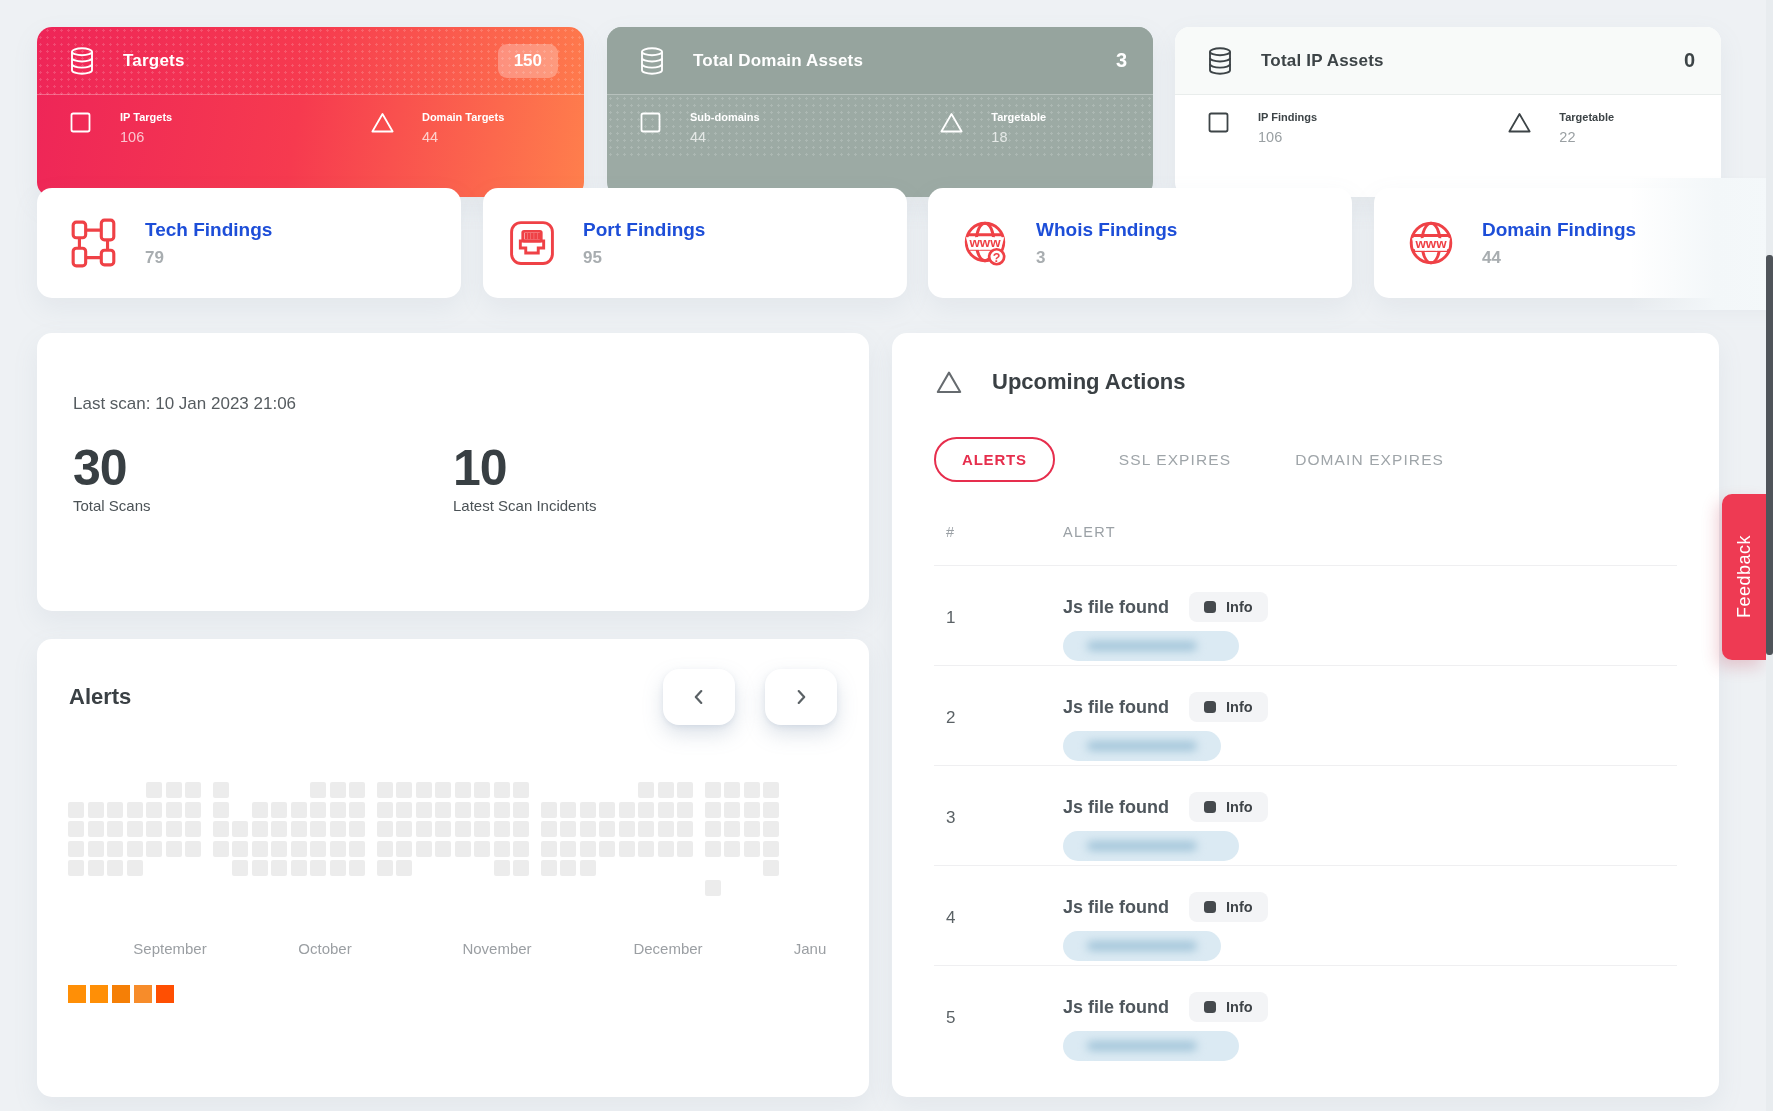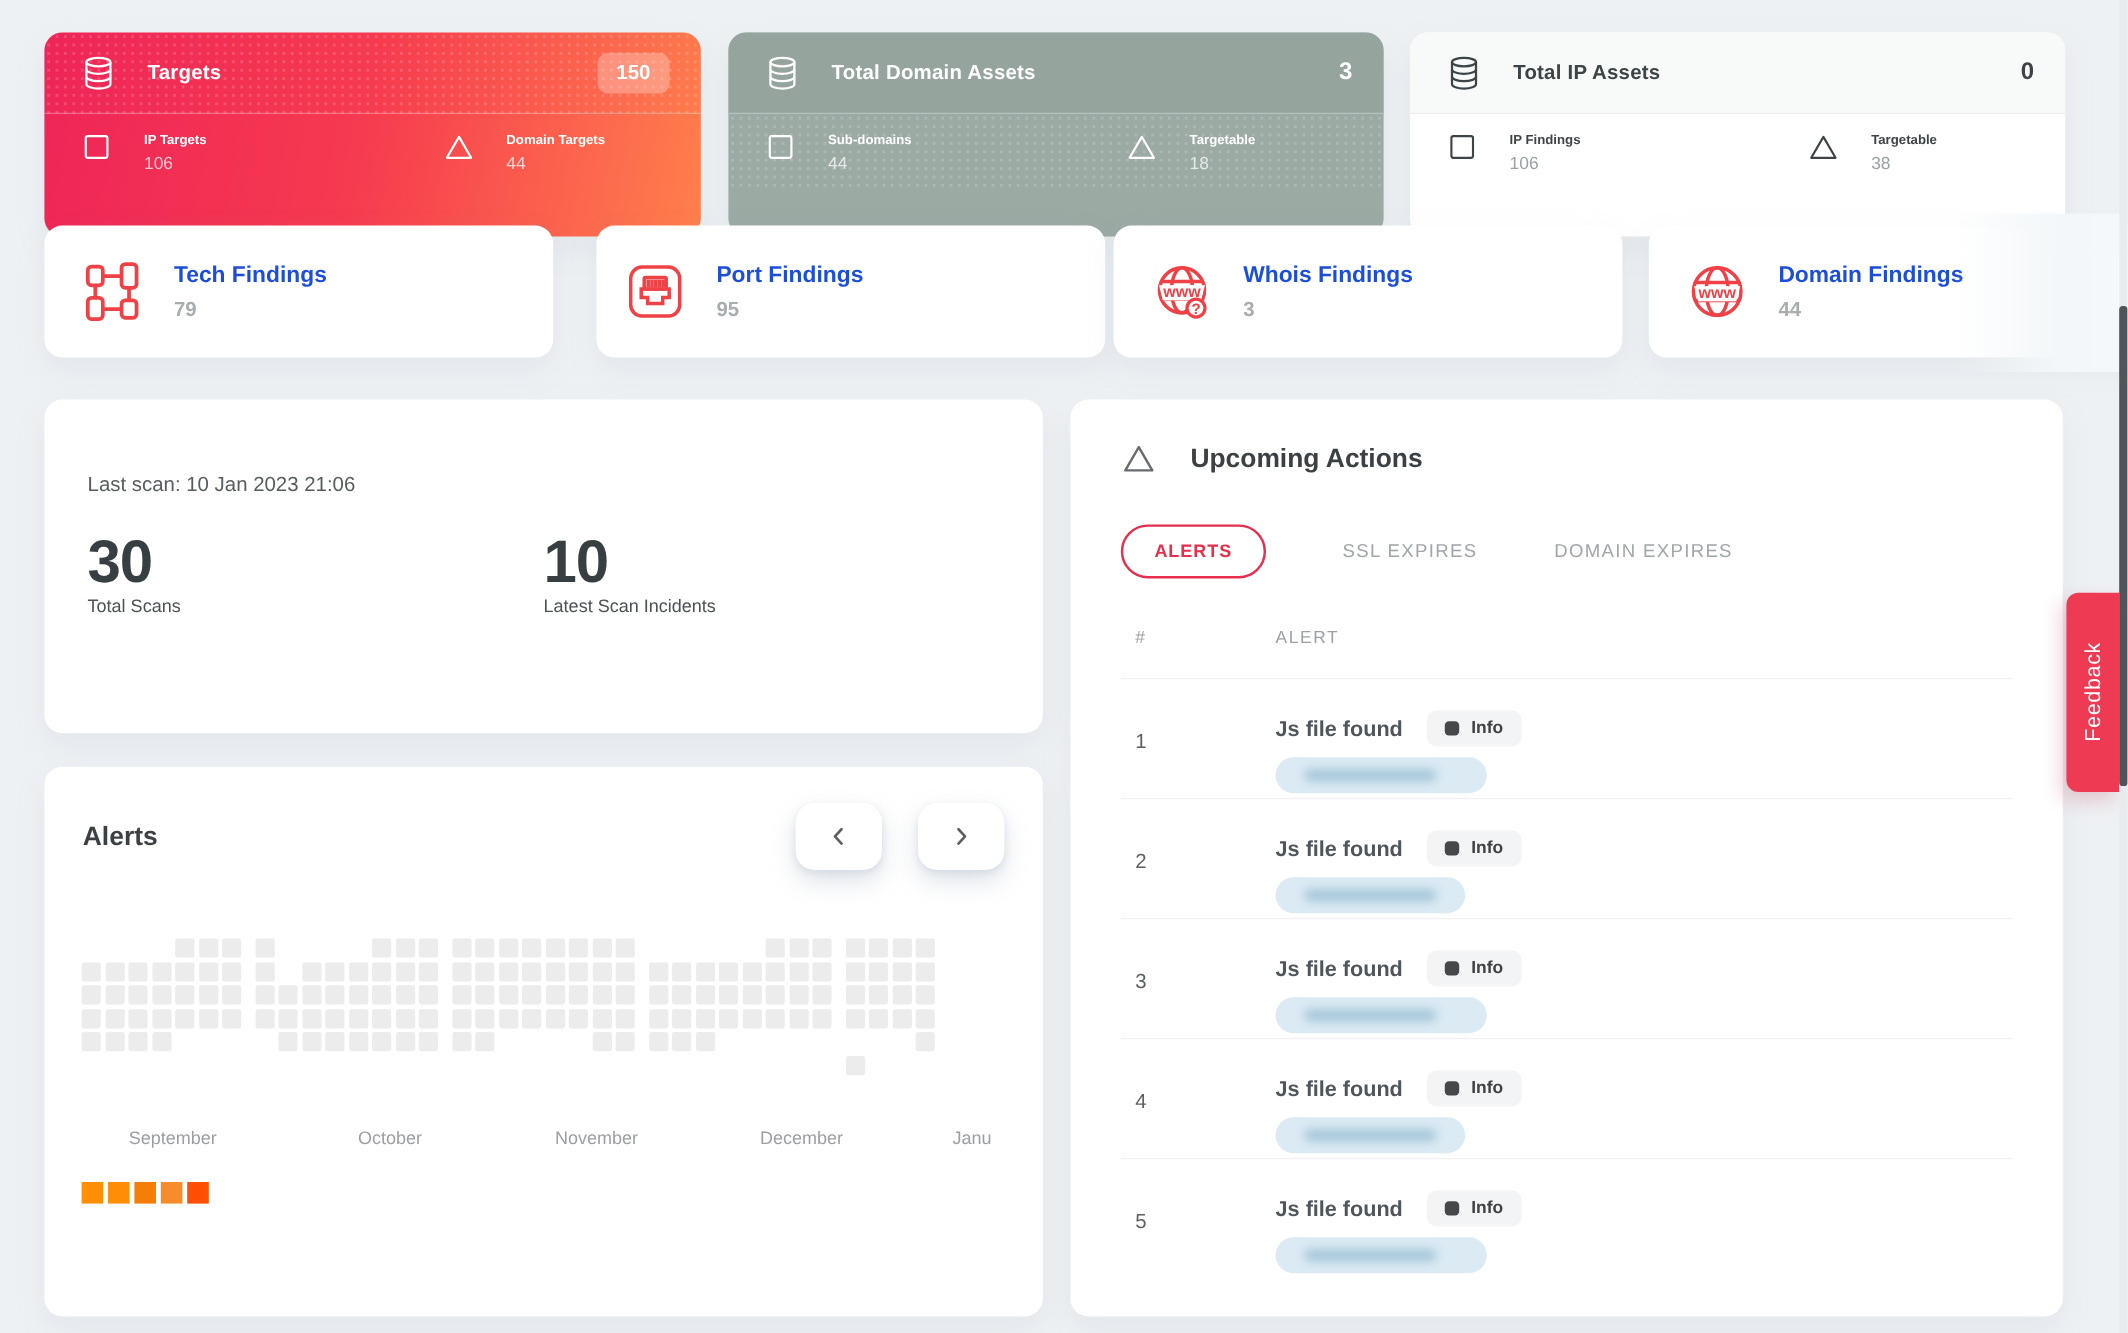--- a/index.html
+++ b/index.html
@@ -44,21 +44,21 @@
   #sum3 .sub-value, #sum3 .sum-count { opacity: 1; }
   #sum3 .sub-value { color: #9aa0a3; }
 
   
   .find-card { top: 188px; height: 110px; width: 424px; display: flex;
                align-items: center; padding: 0 32px; }
   .find-icon { width: 50px; height: 50px; color: #ef4146; flex: 0 0 50px; }
   .find-text { margin-left: 26px; }
   .find-title { font-size: 19px; font-weight: bold; color: #1d4ed8; }
   .find-value { font-size: 17px; color: #a8adb0; margin-top: 7px; font-weight: bold; }
-  #find1 { left: 37px; } #find2 { left: 497px; padding-left: 24px; } #find3 { left: 928px; } #find4 { left: 1374px; }
+  #find1 { left: 37px; } #find2 { left: 483px; padding-left: 24px; } #find3 { left: 928px; } #find4 { left: 1374px; }
   .fade-right { position: absolute; left: 1630px; top: 178px; width: 143px; height: 132px;
                 background: linear-gradient(90deg, rgba(243,247,249,0), #f3f7f9 60%, #f4f8fa); }
 
   
   #drcard { left: 37px; top: 333px; width: 832px; height: 278px; padding: 34px 36px; }
   .dr-head { display: flex; align-items: center; }
   .dr-icon { width: 36px; height: 36px; color: #63686b; }
   .dr-title { margin-left: 26px; font-size: 22px; font-weight: bold; color: #3a4044; }
   .dr-last { margin-top: 27px; font-size: 17px; color: #565c60; }
   .dr-stats { display: flex; margin-top: 25px; }
@@ -226,21 +226,21 @@
       <span class="sub-text"><span class="sub-label">IP Findings</span>
       <div class="sub-value">106</div></span>
     </div>
     <div class="sum-sub">
       <span class="sub-icon">
         <svg viewBox="0 0 24 24" fill="none" stroke="currentColor" stroke-width="1.6" stroke-linejoin="round">
             <path d="M12 4.5 21 20H3z"></path>
           </svg>
         </span>
       <span class="sub-text"><span class="sub-label">Targetable</span>
-      <div class="sub-value">38</div></span>
+      <div class="sub-value">22</div></span>
     </div>
   </div>
 </div>
 
 <div class="card find-card" id="find1">
   <span class="find-icon">
     <svg viewBox="0 0 24 24" fill="none" stroke="currentColor" stroke-width="1.5">
       <rect x="2" y="2" width="6" height="7.5" rx="1.5"></rect>
         <rect x="15.5" y="1" width="6" height="9.5" rx="1.5"></rect>
       <rect x="2" y="14.5" width="6" height="8.5" rx="1.5"></rect>
@@ -553,21 +553,21 @@
           <span class="hm-cell"></span>
           <span class="hm-cell"></span>
           <span class="hm-cell mb"></span>
           <span class="hm-cell on" style="background: rgb(236, 236, 236);"></span>
           <span class="hm-cell"></span>
           <span class="hm-cell"></span>
           <span class="hm-cell"></span>
         </div>
       </div>
     <div class="hm-months">
-      <span style="left: 76px;">September</span>
+      <span style="left: 102px;">September</span>
       <span style="left: 257px;">October</span>
       <span style="left: 429px;">November</span>
       <span style="left: 600px;">December</span>
       <span style="left: 742px;">Janu</span>
     </div>
     <div class="hm-legend" id="hm-legend">
         <span style="background: rgb(255, 143, 6);"></span>
         <span style="background: rgb(255, 143, 6);"></span>
         <span style="background: rgb(245, 127, 6);"></span>
         <span style="background: rgb(247, 140, 42);"></span>

